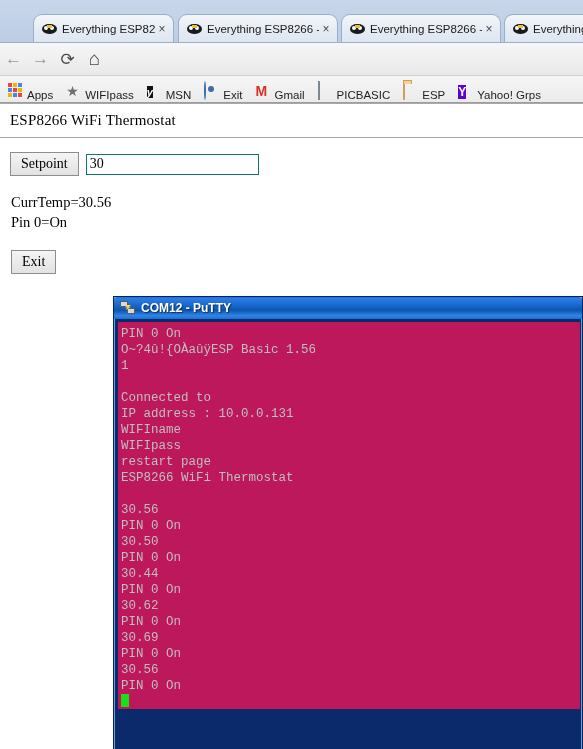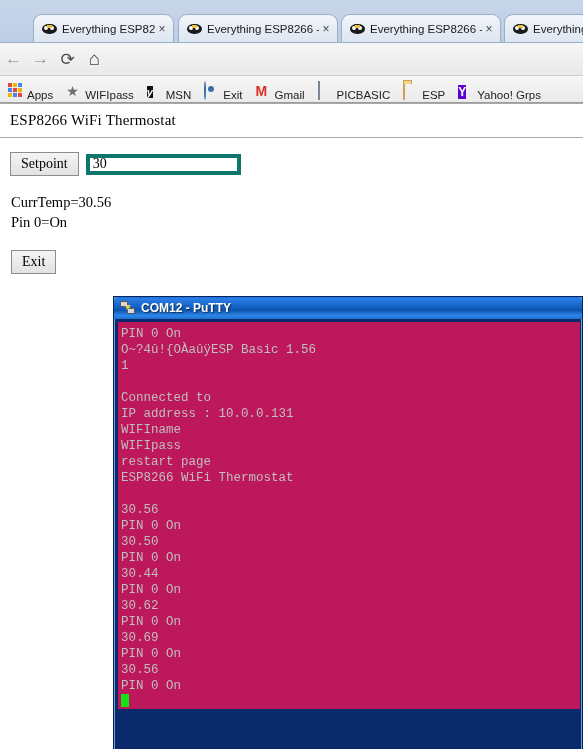--- a/index.html
+++ b/index.html
@@ -142,22 +142,22 @@
   .formrow { display: flex; align-items: center; padding: 14px 0 0 10px; }
   .btn {
     font-family: "Liberation Serif", serif;
     font-size: 14px; padding: 3px 10px;
     background: linear-gradient(to bottom,#f4f4f4,#e2e2e2);
     border: 1px solid #8d8d8d; color: #000; cursor: default;
   }
   .txtinput {
     font-family: "Liberation Serif", serif;
     font-size: 14px; margin-left: 7px;
-    width: 155px; height: 21px; padding: 1px 3px;
-    border: 4px solid #0f766e; background: #fff; color: #000;
+    width: 173px; height: 21px; padding: 1px 3px;
+    border: 1px solid #0f766e; background: #fff; color: #000;
   }
   .status { padding: 16px 0 0 11px; font-size: 14.5px; line-height: 20px; }
   .exitrow { padding: 18px 0 0 11px; }
 
   
   .putty {
     position: absolute; left: 113px; top: 296px;
     width: 470px; height: 504px;
     background: #0a2a6b;
     border: 1px solid #05235c;

